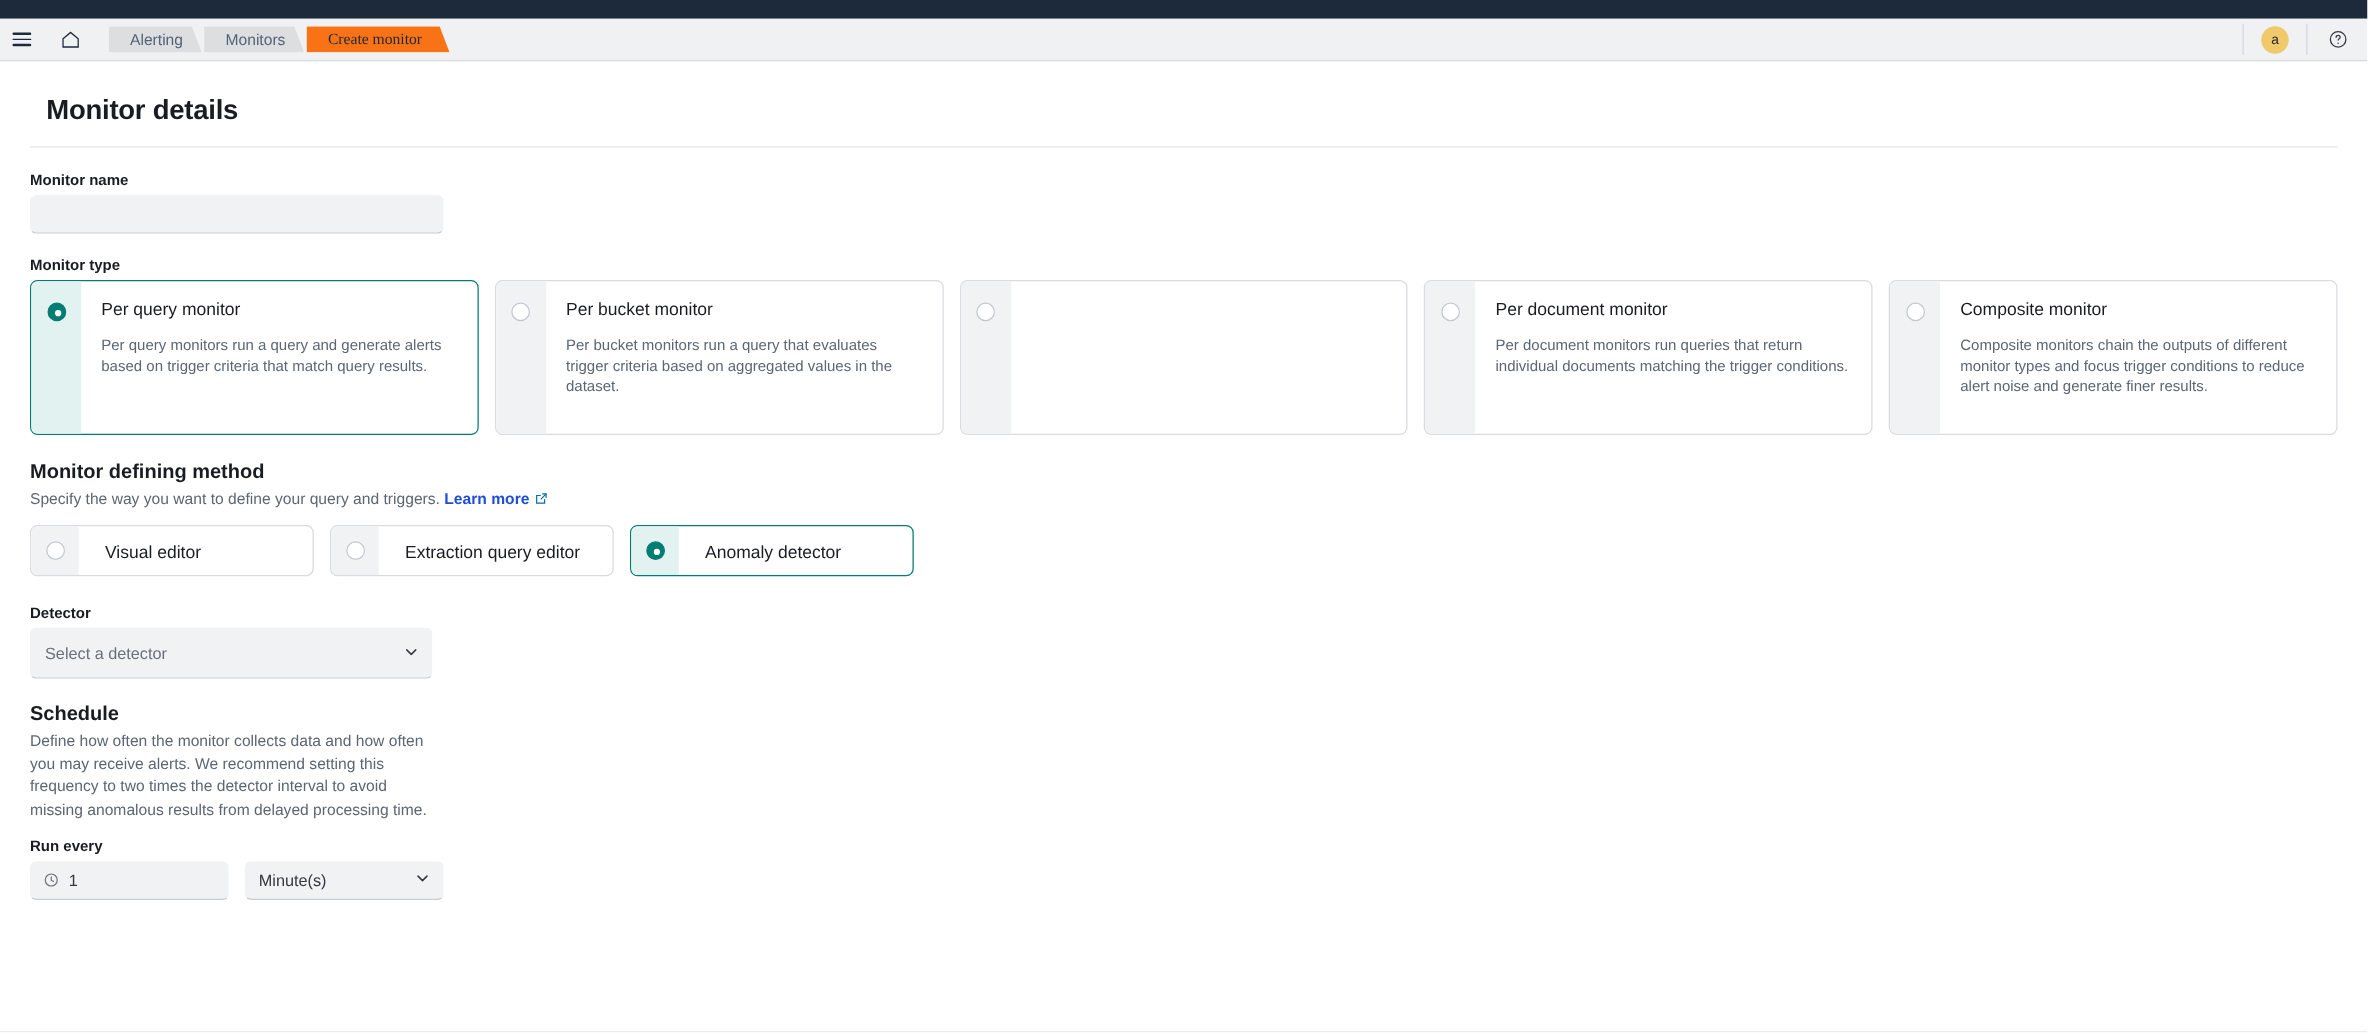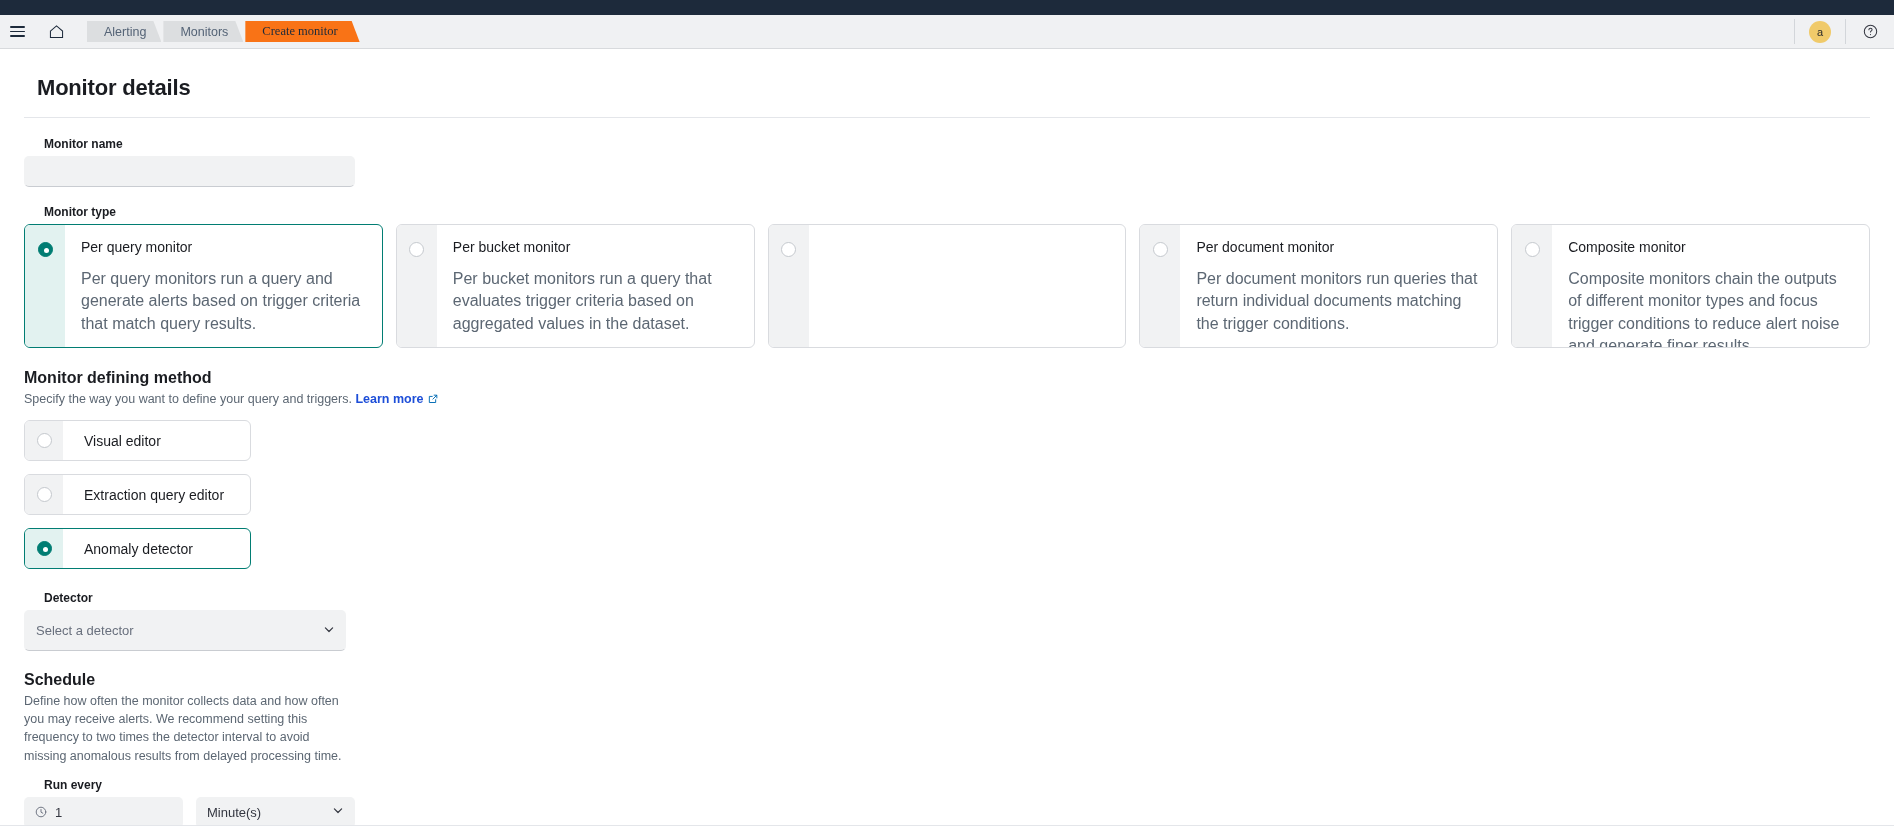--- a/index.html
+++ b/index.html
@@ -82,21 +82,21 @@
     font-weight: 700;
     color: #1a1c21;
     letter-spacing: -0.2px;
     padding: 26px 0 16px 0;
     margin-left: 13px;
   }
   .hr { height:1px; background:#e4e6ea; width:100%; }
 
   .form-label {
     font-size: 12px; font-weight: bold; color: #1a1c21;
-    margin-bottom: 5px; display:block;margin-left:20px;
+    margin-bottom: 5px; display:block;
   }
   .text-input {
     width: 331px; height: 31px;
     background: #f1f2f3;
     border: 1px solid transparent;
     border-bottom: 1px solid #c9ccd1;
     border-radius: 5px;
     font-size: 13px; color:#343741;
     padding: 0 11px;
     outline:none;
@@ -126,21 +126,21 @@
     display:flex; justify-content:center;
     padding-top: 17px;
   }
   .card.selected .card-radio-strip { background: #e2f2f0; }
   .card-body { padding: 14px 16px 0 16px; }
   .card-title {
     font-size: 14px; color: #1a1c21; font-weight: 400;
     line-height: 1.2; margin-bottom: 12px;
   }
   .card-desc {
-    font-size: 16px; color: #5c6773; line-height: 1.4;
+    font-size: 12px; color: #5c6773; line-height: 1.4;
   }
 
   .radio {
     width: 15px; height: 15px; border-radius: 50%;
     border: 1px solid #c4c8cd;
     background: #fff;
     display:inline-block;
     flex: 0 0 auto;
   }
   .radio.checked {
@@ -159,21 +159,21 @@
   .h3 {
     font-size: 16px; font-weight: bold; color:#1a1c21;
     margin: 0 0 3px 0;
   }
   .sub {
     font-size: 12.5px; color:#5c6773; line-height:1.45;
   }
   .link {
     color: #1d4ed8; font-weight: bold; text-decoration:none; cursor:pointer;
   }
-  .method-row { display:flex; gap:13px; margin-top: 11px; flex-direction: column; }
+  .method-row { display:flex; gap:13px; margin-top: 11px; }
   .method-card {
     border:1px solid #d9dbdf; border-radius:6px;
     background:#fff; display:flex; align-items:stretch;
     height: 41px; overflow:hidden; cursor:pointer;
   }
   .method-card.selected { border:1px solid #017d73; }
   .method-strip {
     width: 38px; flex:0 0 38px; background:#f1f2f3;
     display:flex; align-items:center; justify-content:center;
   }

